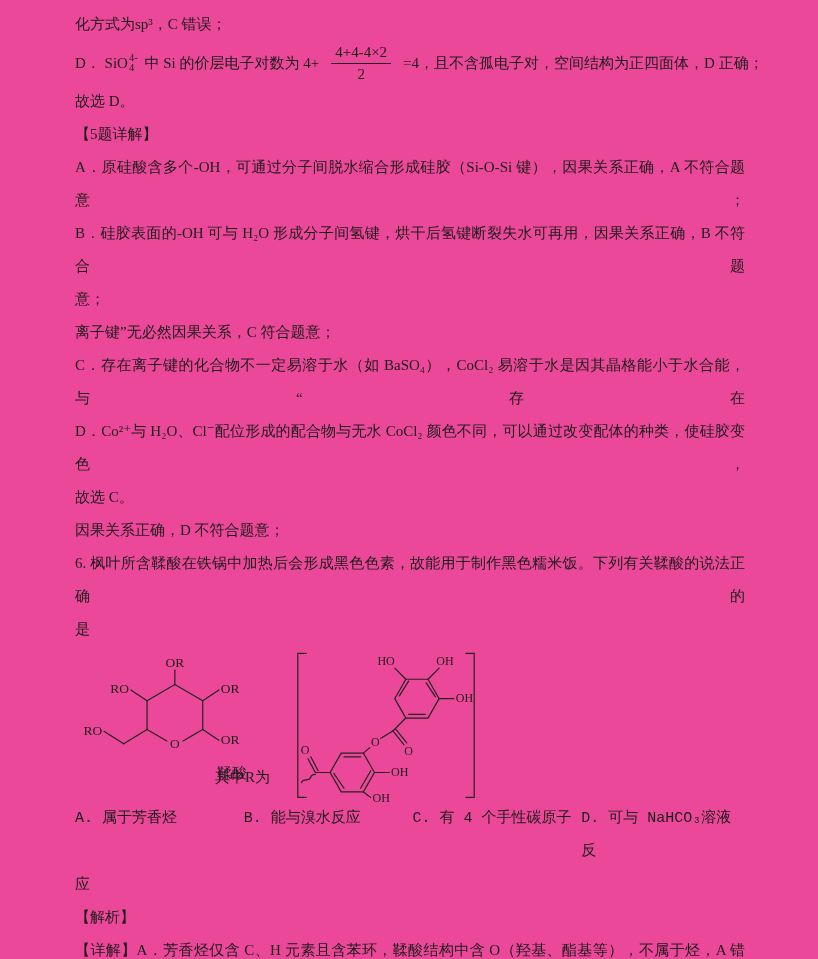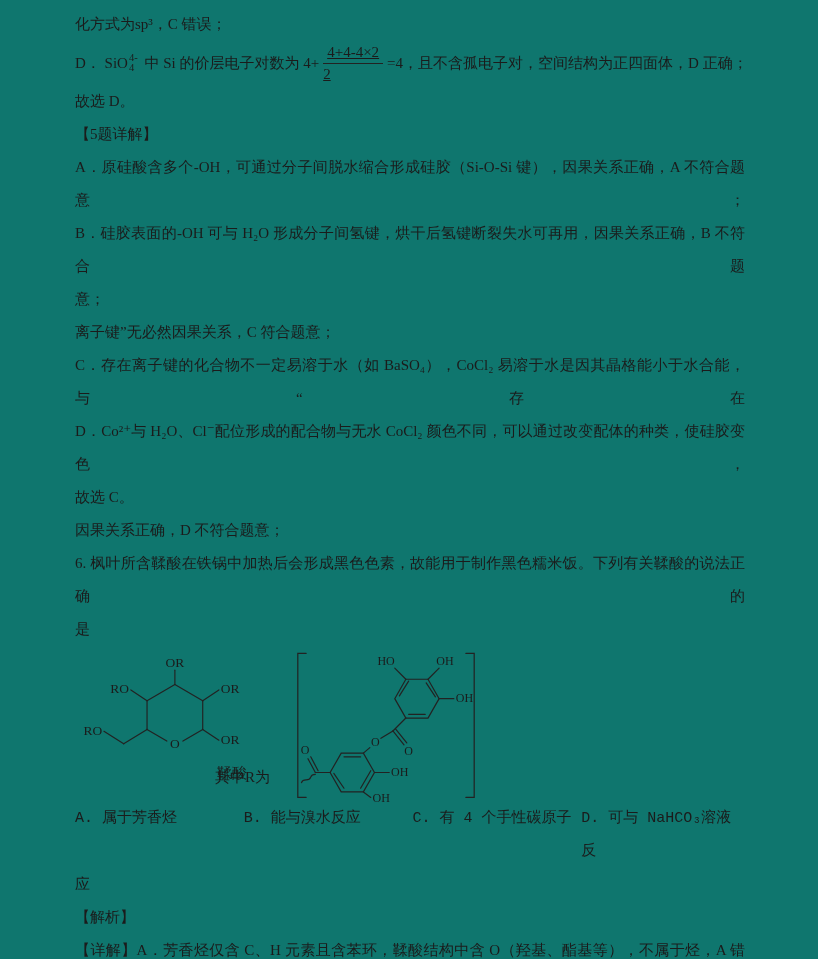--- a/index.html
+++ b/index.html
@@ -1,30 +1,30 @@
 <!DOCTYPE html>
 <html><head>
 <meta charset="utf-8">
 <style>
   * { box-sizing: border-box; margin: 0; padding: 0; }
   html,body { background:#ffffff; }
   .page {
-    width: 818px; height: 959px; background: #0f766e; color: #1b1b1b;
+    width: 818px; height: 959px; background: #ec4899; color: #1b1b1b;
     font-family: "Liberation Serif", "DejaVu Serif", serif;
     font-size: 15px; overflow: hidden; position: relative;
   }
   .content { padding: 8px 73px 0 75px; }
   .ln { line-height: 33px; min-height: 33px; }
   .just { text-align: justify; text-align-last: justify; }
   
   .formula { display: flex; align-items: center; height: 44px; white-space: pre; }
   .stack { display: inline-flex; flex-direction: column; align-items: flex-start;
            font-size: 10.5px; line-height: 10px; margin: 0 3px 0 1px; }
-  .frac { display: inline-flex; flex-direction: column; align-items: flex-start;
-          margin: 0 4px; font-size: 15px; line-height: 19px; text-decoration: underline; }
+  .frac { display: inline-flex; flex-direction: column; align-items: center;
+          margin: 0 12px; font-size: 15px; line-height: 19px; }
   .frac .num { padding: 0 4px 1px; border-bottom: 1.4px solid #222; }
   .frac .den { padding-top: 1px; }
   
   .structs { position: relative; height: 156px; }
   .structs .caption { position: absolute; left: 37px; top: 118px; width: 135px; text-align: right; }
   .structs .rprefix { position: absolute; left: 140px; top: 122px; }
   .sugar1 { position: absolute; left: 0; top: 8px; }
   .rgroup { position: absolute; left: 216px; top: 0; }
   
   .opts { display: flex; line-height: 33px; min-height: 33px; }

